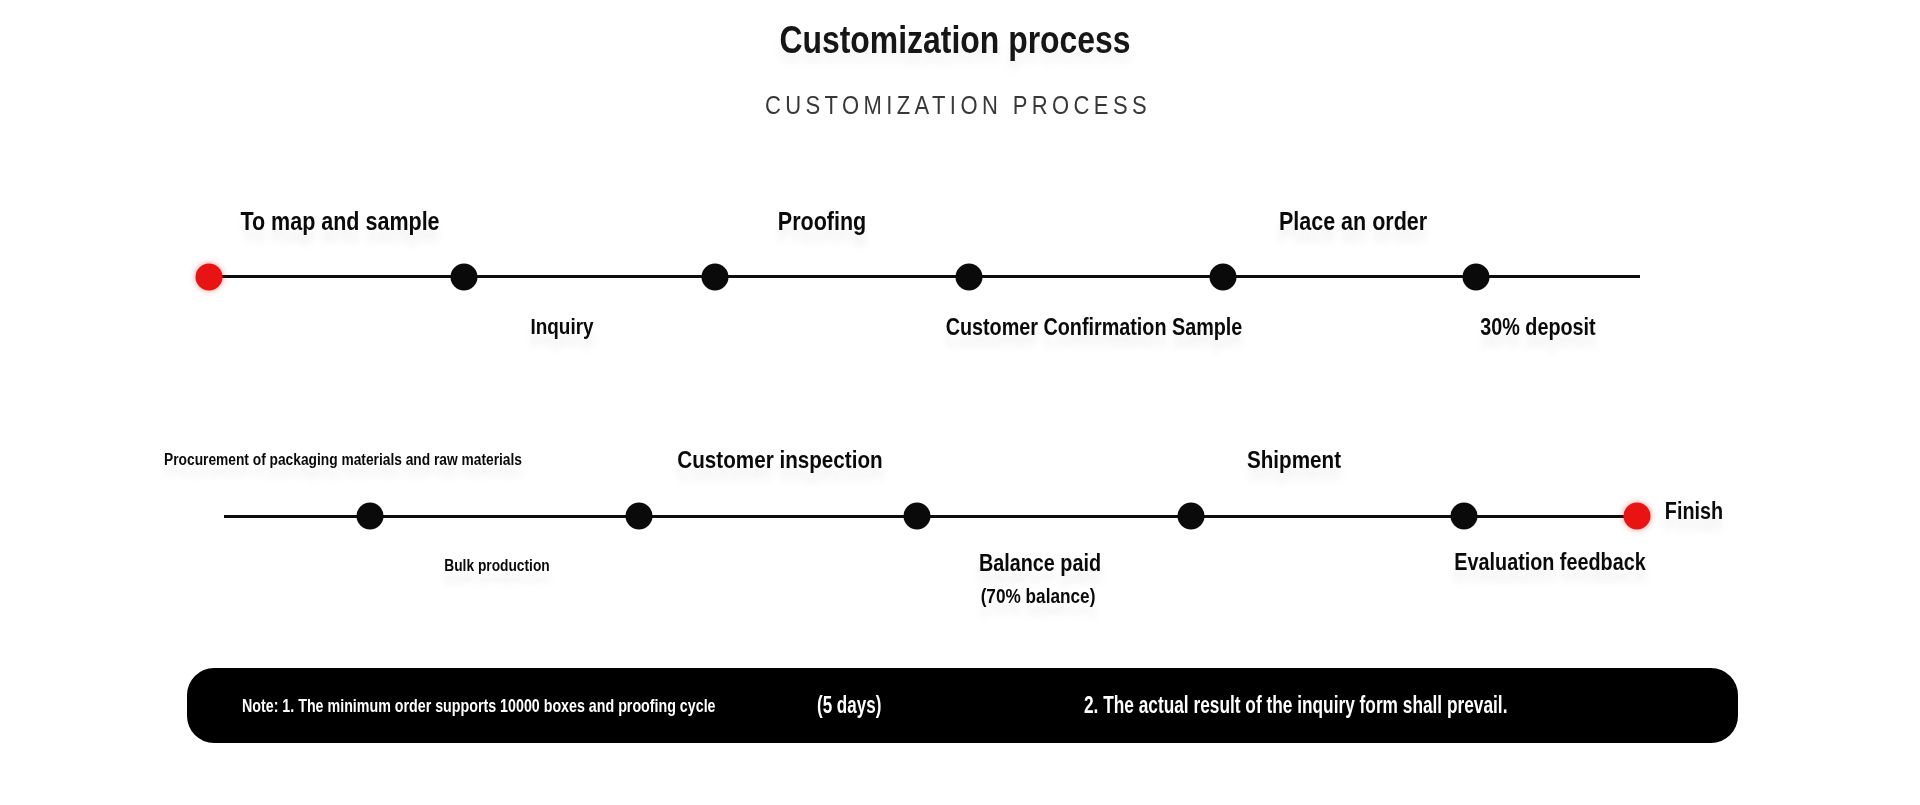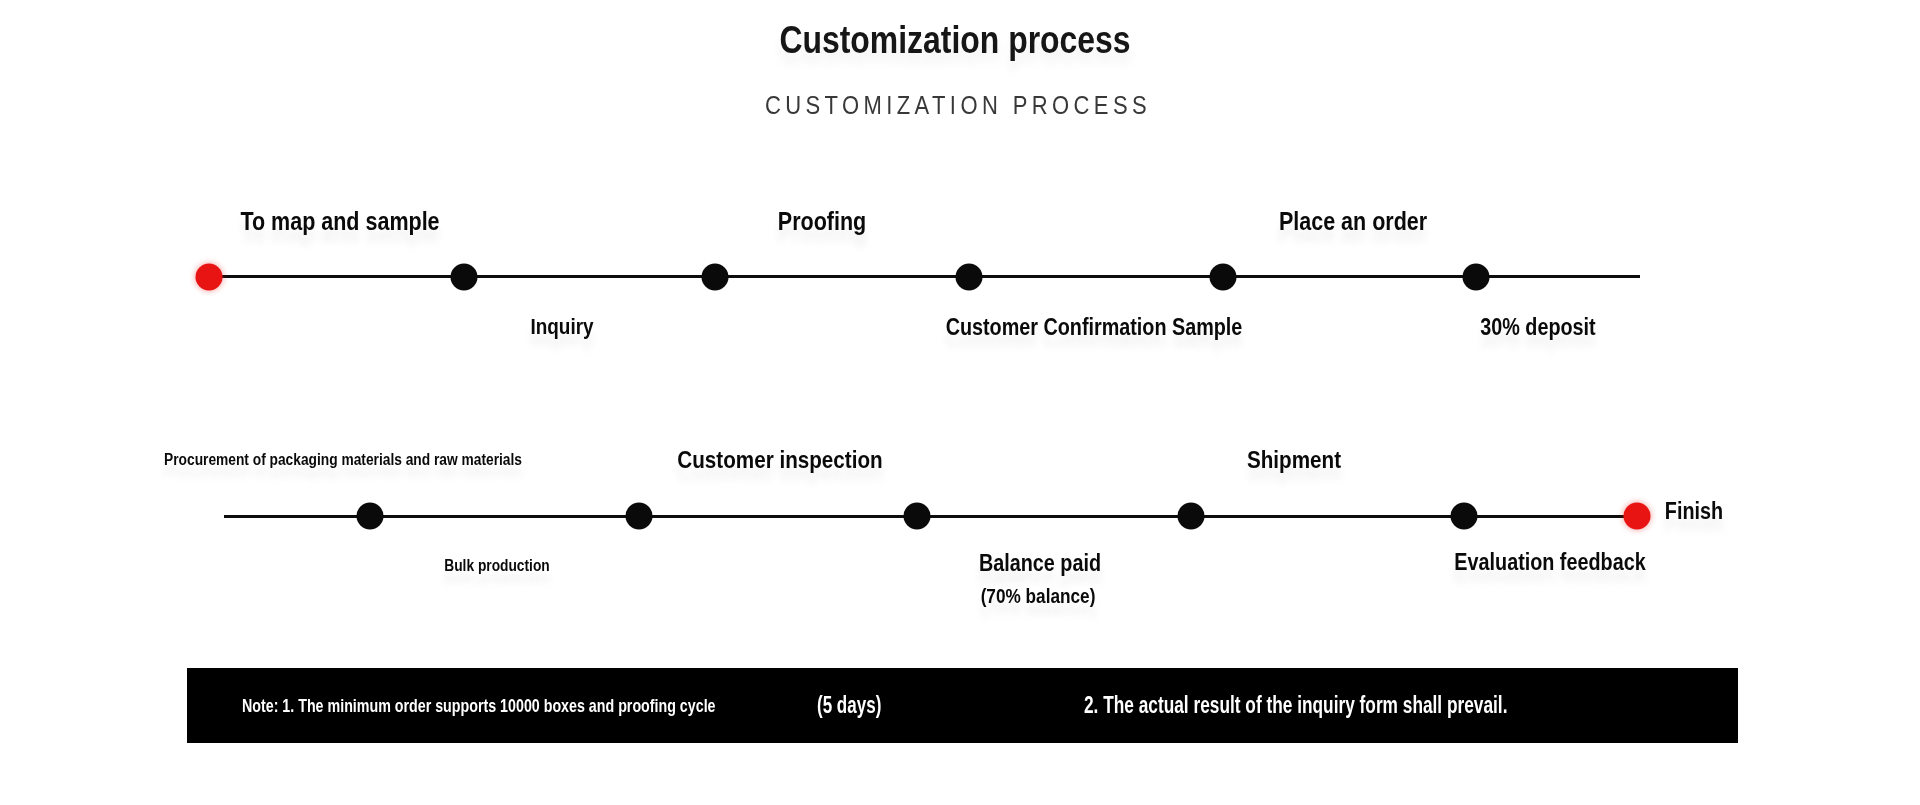--- a/index.html
+++ b/index.html
@@ -35,21 +35,21 @@
     transform:translate(-50%,-50%) scaleX(.86);
     text-shadow:0 12px 8px rgba(130,130,130,.12);
   }
   .lbl.sm{font-size:16px;}
   .lbl.md{font-size:22px;}
   .lbl.md2{font-size:23px;}
   .lbl.lg{font-size:25px;}
   .lbl.lg2{font-size:24px;}
   .lbl.paren{font-size:20px;}
   .bar{
-    position:absolute;background:var(--c-bar-black,#000000);
+    position:absolute;background:var(--c-bar-black,#000000);border-radius:27px;
   }
   .bar-text{
     position:absolute;color:#ffffff;font-weight:bold;white-space:nowrap;line-height:1;
     transform-origin:left center;
   }
   .bar-text.note1{font-size:19px;transform:translateY(-50%) scaleX(.75);}
   .bar-text.days{font-size:23px;transform:translateY(-50%) scaleX(.74);}
   .bar-text.note2{font-size:24px;transform:translateY(-50%) scaleX(.72);}
 </style>
 </head>

